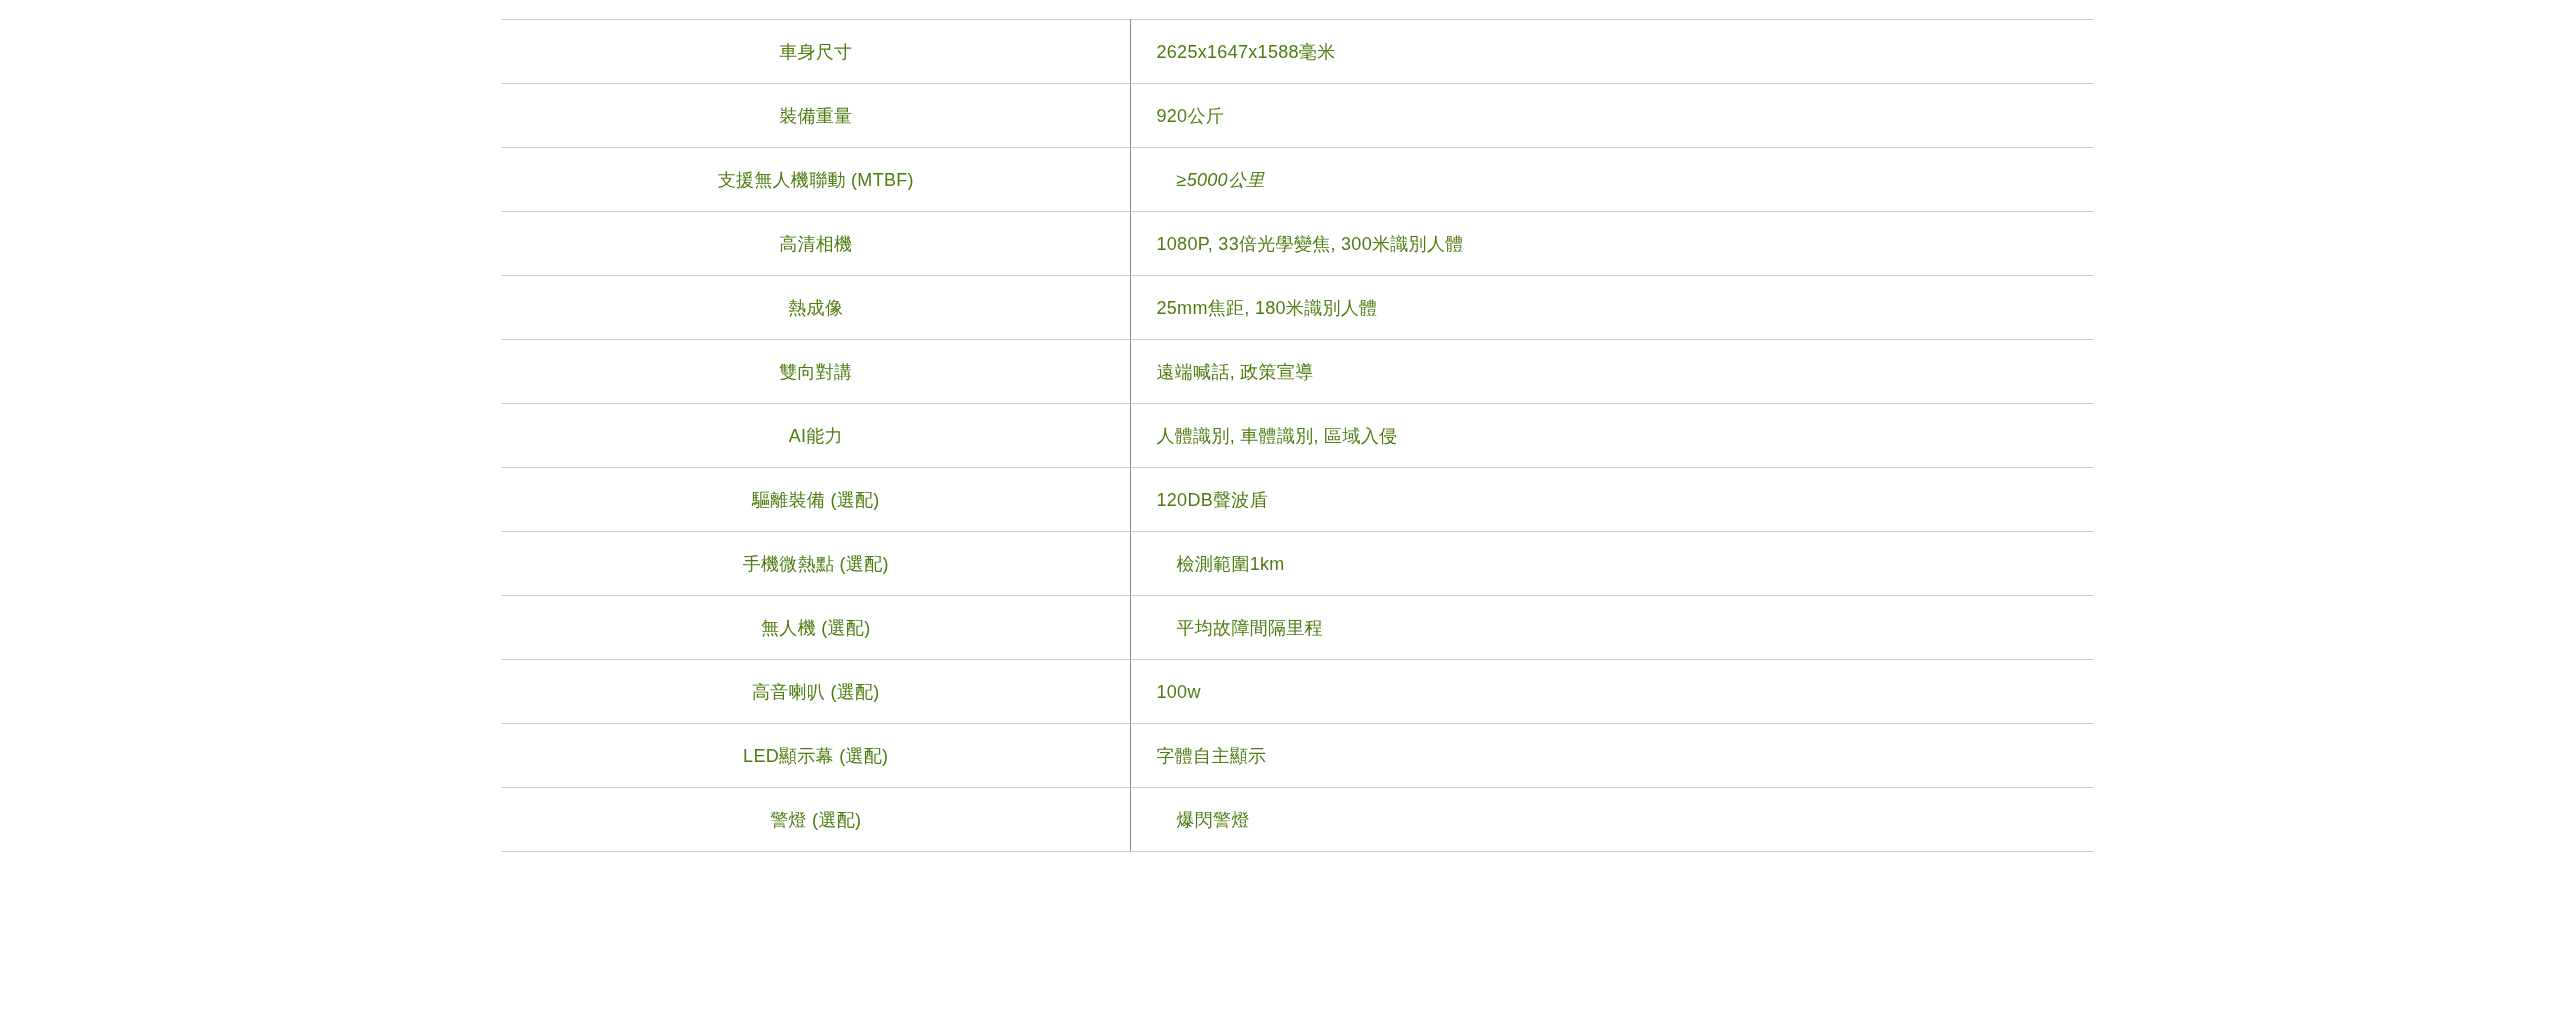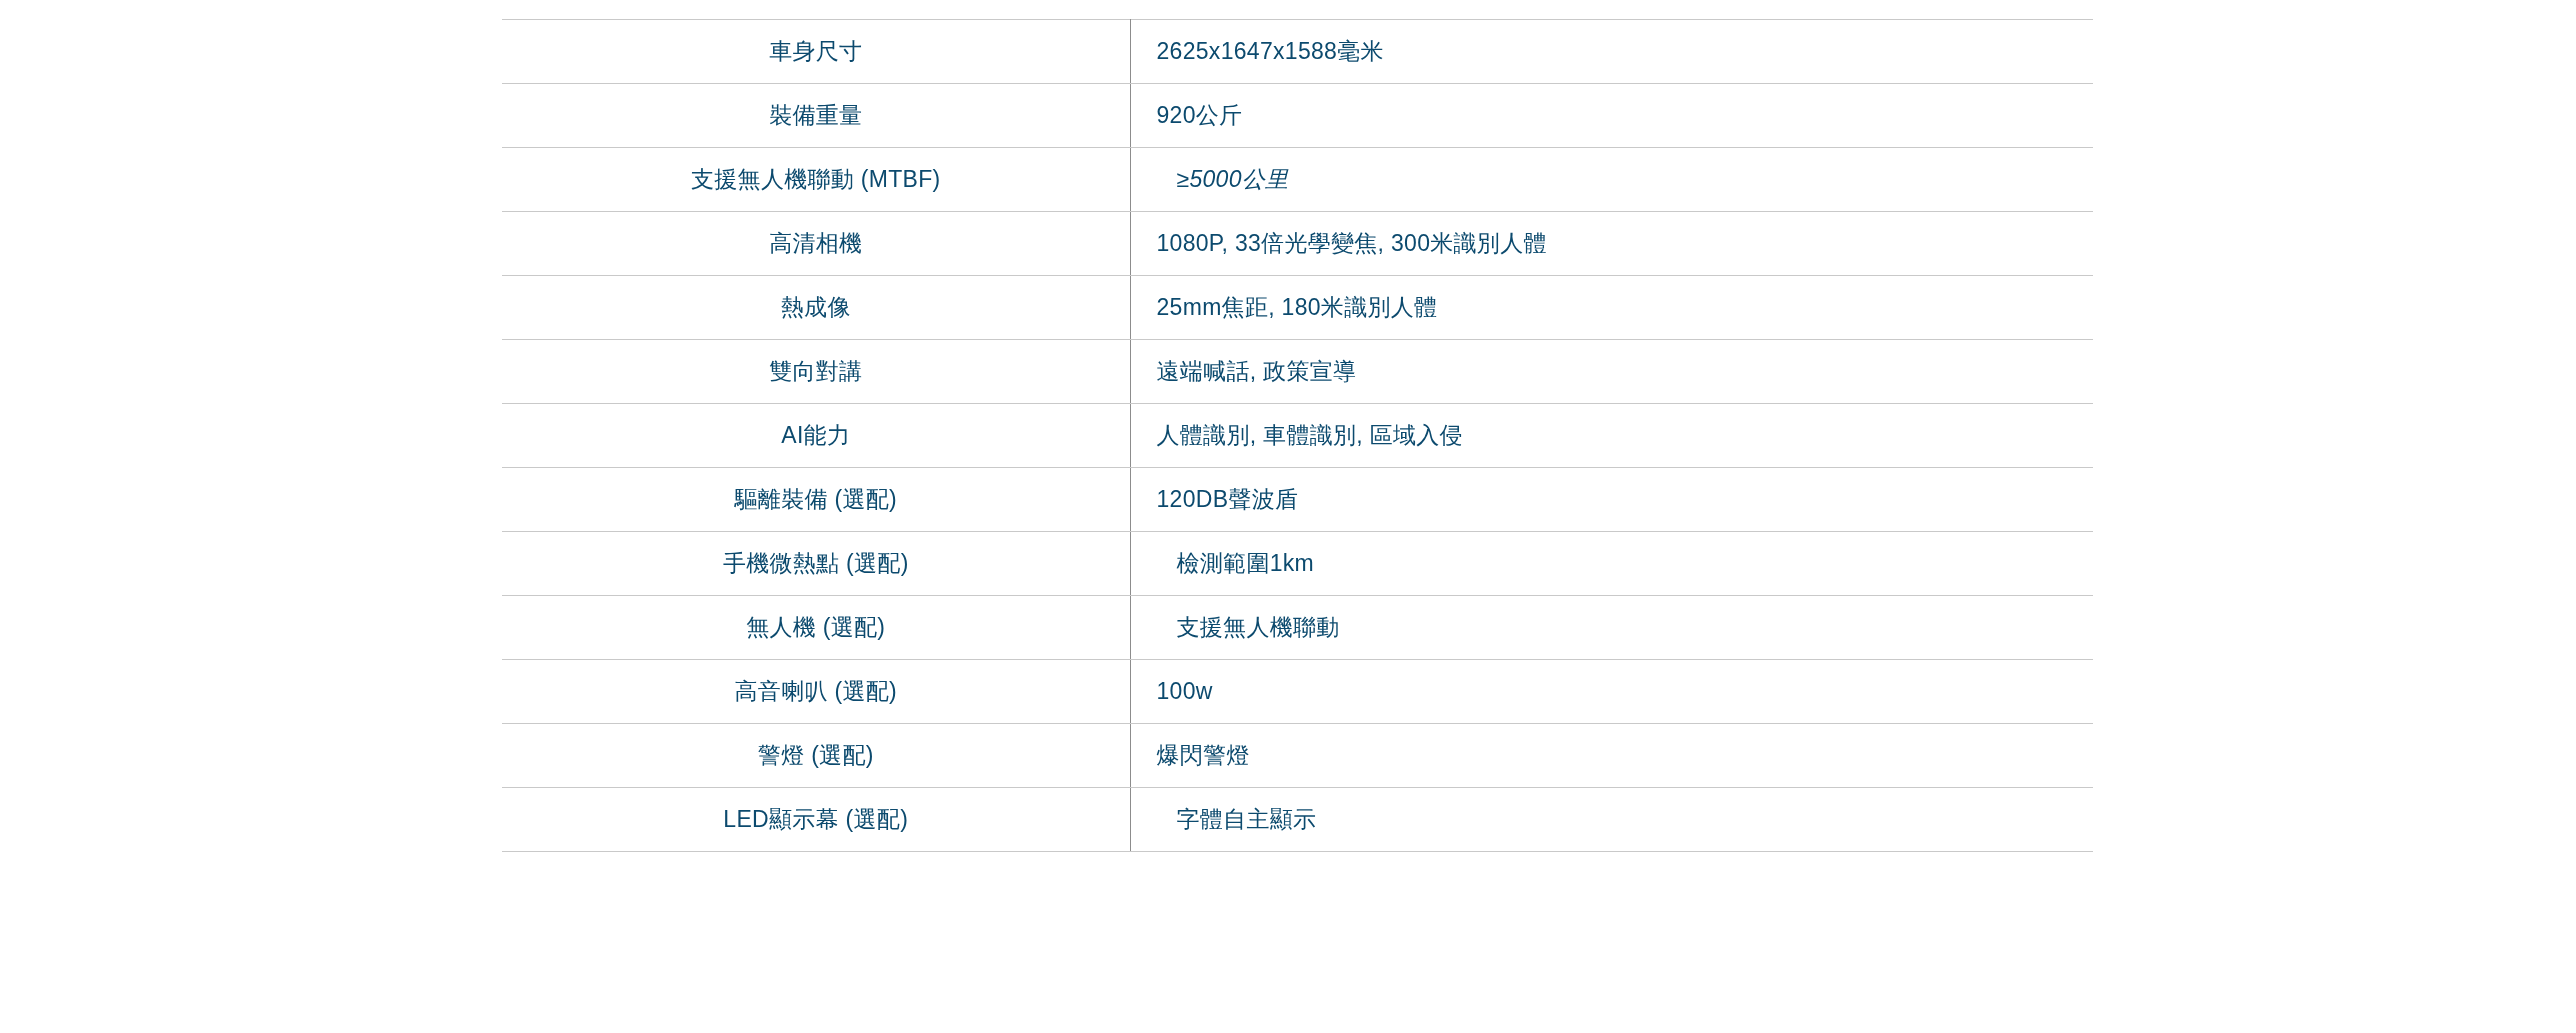--- a/index.html
+++ b/index.html
@@ -35,25 +35,25 @@
   table.spec-table col.col-value { width: 963px; }
 
   table.spec-table tr {
     height: 64px;
   }
   table.spec-table td {
     border-top: 1.3px solid #c9c9c9;
     border-bottom: 1.3px solid #c9c9c9;
     padding: 0;
     vertical-align: middle;
-    font-size: 23px;
+    font-size: 18px;
     line-height: 1.25;
     font-weight: 400;
     letter-spacing: 0.3px;
-    color: #0c4a6e;
+    color: #4d7c0f;
   }
   table.spec-table td.label {
     text-align: center;
     border-right: 1.3px solid #8c8c8c;
     padding: 0 19.3px;
   }
   table.spec-table td.value {
     text-align: left;
     padding-left: 26px;
   }
@@ -111,31 +111,31 @@
           <tr>
             <td class="label">驅離裝備 (選配)</td>
             <td class="value">120DB聲波盾</td>
           </tr>
           <tr>
             <td class="label">手機微熱點 (選配)</td>
             <td class="value">檢測範圍1km</td>
           </tr>
           <tr>
             <td class="label">無人機 (選配)</td>
-            <td class="value">支援無人機聯動</td>
+            <td class="value">平均故障間隔里程</td>
           </tr>
           <tr>
             <td class="label">高音喇叭 (選配)</td>
             <td class="value">100w</td>
           </tr>
           <tr>
+            <td class="label">LED顯示幕 (選配)</td>
+            <td class="value">字體自主顯示</td>
+          </tr>
+          <tr>
             <td class="label">警燈 (選配)</td>
             <td class="value">爆閃警燈</td>
-          </tr>
-          <tr>
-            <td class="label">LED顯示幕 (選配)</td>
-            <td class="value">字體自主顯示</td>
           </tr>
         </tbody>
     </table>
   </div>
 </div>
 
 
 </body></html>

